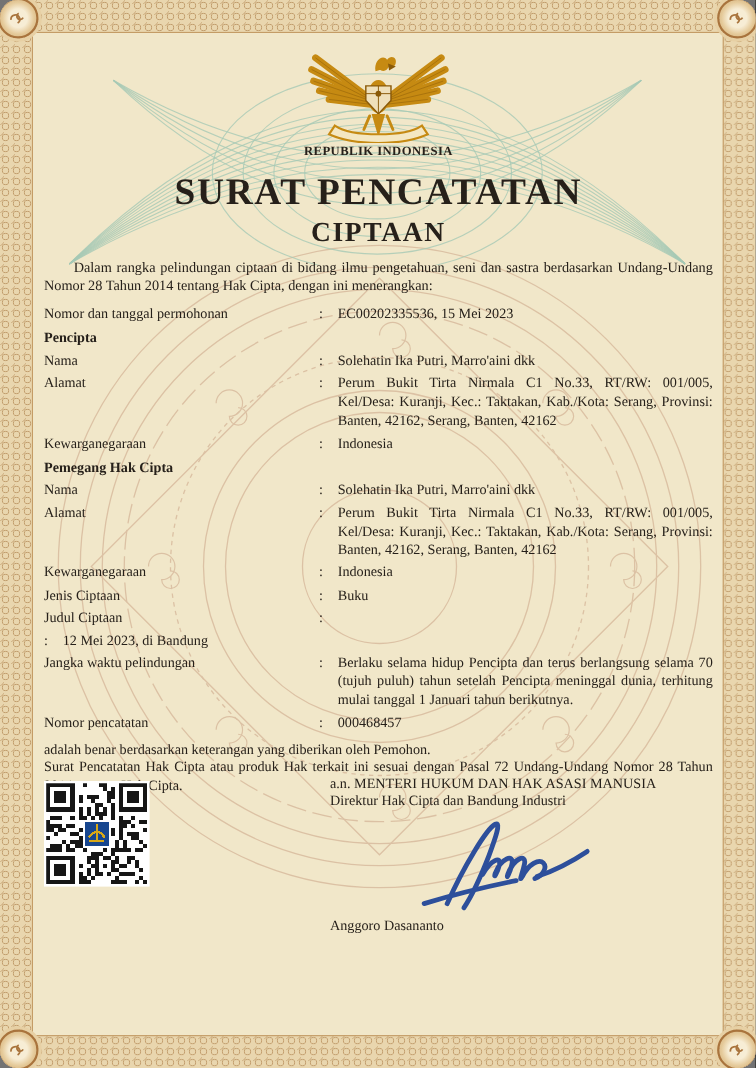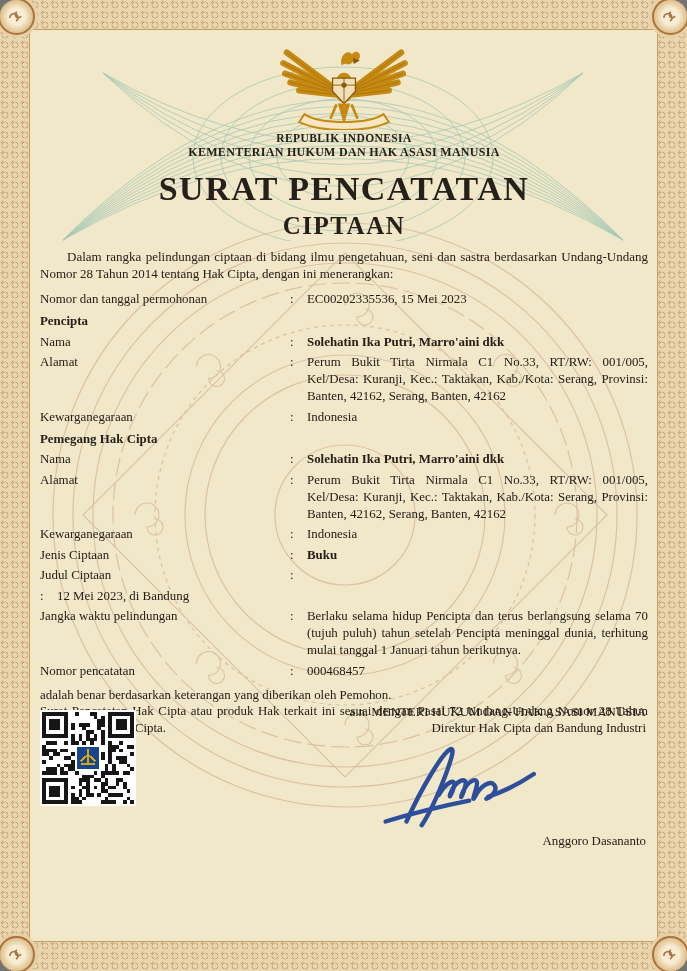--- a/index.html
+++ b/index.html
@@ -37,25 +37,25 @@
   .gov2{font-weight:bold;font-size:12px;line-height:14px;letter-spacing:.3px}
   .t1{font-size:34px;font-weight:bold;line-height:38px;margin-top:11px;letter-spacing:1.5px}
   .t2{font-size:25px;font-weight:bold;line-height:29px;margin-top:3px;letter-spacing:1.5px}
   .intro{margin-top:9px;font-size:13px;line-height:16.5px;text-align:justify;text-indent:27px}
   .fields{margin-top:9px}
   .frow{display:flex;margin-bottom:3.5px;font-size:12.9px;line-height:17px}
   .fheader{font-weight:bold;margin-top:5px;margin-bottom:3.5px;font-size:12.9px;line-height:17px}
   .flabel{width:250px;flex:none}
   .fcolon{width:17px;flex:none}
   .fvalue{flex:1}
-  .bold{font-weight:bold}
+  .bold{font-weight:normal}
   .just{text-align:justify}
   .closing{margin-top:7px;font-size:12.9px;line-height:16.5px;text-align:justify}
   .qr{position:absolute;left:40px;top:710px;width:96px;height:96px;background:#fff;padding:2px;box-sizing:border-box}
-  .signblock{position:absolute;left:300px;top:705px;width:346px;text-align:right;font-size:12.9px;line-height:15.5px}
+  .signblock{position:absolute;left:300px;top:705px;width:346px;text-align:left;font-size:12.9px;line-height:15.5px}
   .signature{display:block;margin:0 auto}
   .signer{margin-top:2px;line-height:16px}
   .disclaimer{position:absolute;left:40px;top:902px;width:607px;font-size:12.6px;line-height:16px}
 </style>
 </head>
 <body>
 
 <div class="stage">
 <div class="page">
 
@@ -152,21 +152,20 @@
         <path d="M85,18 l8,3 l-7,4 z" fill="#8a5a08"></path>
         <ellipse cx="75" cy="52" rx="11" ry="17" fill="#c68a12"></ellipse>
         <path d="M62,41 h26 v15 l-13,14 l-13,-14 z" fill="#efe0ba" stroke="#8a5a08" stroke-width="1.5"></path>
         <path d="M75,41 v29 M62,49 h26" stroke="#8a5a08" stroke-width="1"></path>
         <circle cx="75" cy="49" r="3" fill="#8a5a08"></circle>
         <path d="M68,70 L75,94 L82,70 Z" fill="#c68a12"></path>
         <path d="M66,72 L60,86 M84,72 L90,86" stroke="#c68a12" stroke-width="3" stroke-linecap="round"></path>
         <path d="M30,82 C48,94 102,94 120,82 L126,91 C100,103 50,103 24,91 Z" fill="#f4e7c2" stroke="#c68a12" stroke-width="2.2"></path>
       </svg>
       <div class="gov1">REPUBLIK INDONESIA</div>
-      <div class="gov2">KEMENTERIAN HUKUM DAN HAK ASASI MANUSIA</div>
       <div class="t1">SURAT PENCATATAN</div>
       <div class="t2">CIPTAAN</div>
     </div>
 
     <div class="intro">Dalam rangka pelindungan ciptaan di bidang ilmu pengetahuan, seni dan sastra berdasarkan Undang-Undang Nomor 28 Tahun 2014 tentang Hak Cipta, dengan ini menerangkan:</div>
 
     <div class="fields" id="fields">
           <div class="frow">
             <div class="flabel">Nomor dan tanggal permohonan</div>
             <div class="fcolon">:</div>

